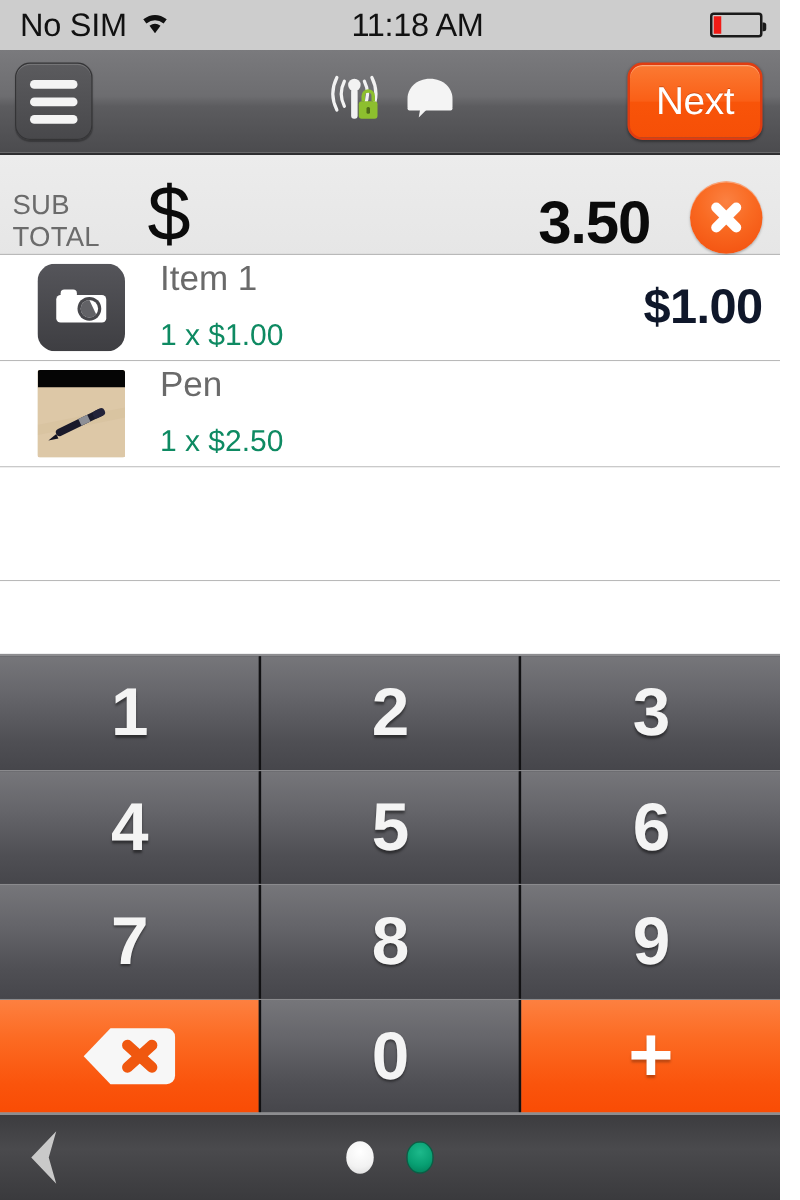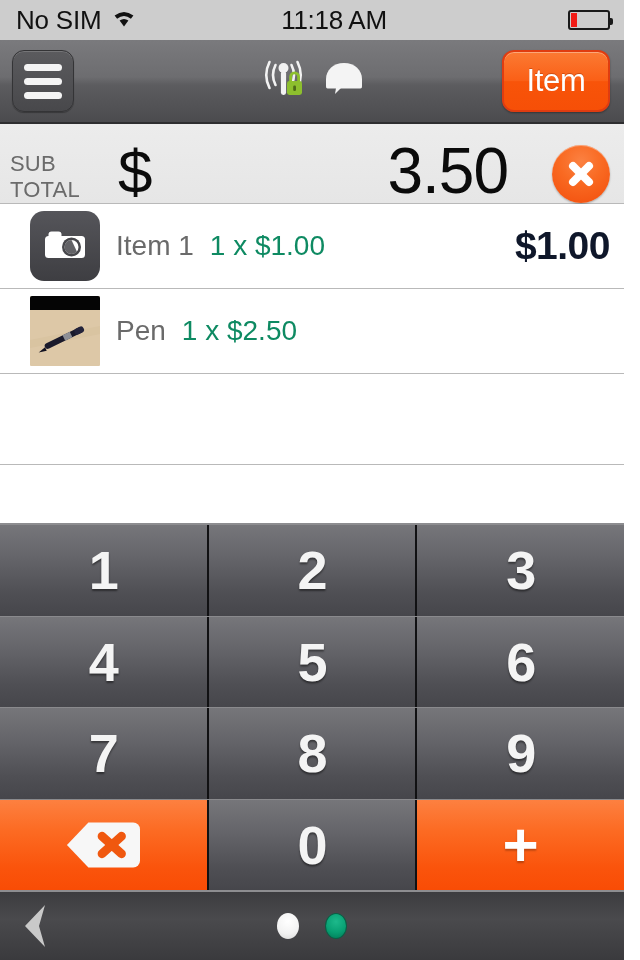--- a/index.html
+++ b/index.html
@@ -172,25 +172,26 @@
   }
   .subtotal-currency {
     font-size: 62px;
     color: #0b0b0b;
     line-height: 1;
     margin-left: 18px;
     font-weight: 400;
   }
   .subtotal-amount {
     position: absolute;
-    right: 116px;
-    font-size: 64px;
+    right: 104px;
+    font-size: 48px;
     color: #0b0b0b;
     line-height: 1;
     letter-spacing: -1px;
+    font-weight: bold;
   }
   .clear-button {
     position: absolute;
     right: 14px;
     width: 58px;
     height: 58px;
     border-radius: 50%;
     background: radial-gradient(circle at 50% 28%, #fb8142 0%, #f96a22 42%, #f24d0c 100%);
     box-shadow: 0 1px 2px rgba(0,0,0,0.28), inset 0 1px 0 rgba(255,255,255,0.35);
     display: flex;
@@ -233,32 +234,33 @@
     justify-content: center;
   }
   .thumb-photo {
     width: 70px;
     height: 70px;
     background: #d9c4a4;
     position: relative;
     overflow: hidden;
   }
   .item-texts {
-    margin-left: 16px;
-    display: flex;
+    margin-left: 28px;
+    display: flex;
+    flex-direction: column;
     justify-content: center;
     gap: 16px;
   }
   .item-name {
     font-size: 28px;
     color: #6a6a6a;
     line-height: 30px;
   }
   .item-qty {
-    font-size: 28px;
+    font-size: 24px;
     color: #0e8a62;
     line-height: 30px;
   }
   .item-total {
     position: absolute;
     right: 14px;
     font-size: 39px;
     color: #0f172a;
     font-weight: bold;
     letter-spacing: -0.5px;
@@ -405,21 +407,21 @@
       </span>
       <span>
         <svg width="44" height="38" viewBox="0 0 44 38">
           <path d="M22 3 C33 3 40 10.5 40 19 L40 26 L4 26 L4 19 C4 10.5 11 3 22 3 Z" fill="#f4f4f4"></path>
           <rect x="4" y="25" width="36" height="3.4" rx="1.6" fill="#f4f4f4"></rect>
           <path d="M14 28 L13 34 L19 28 Z" fill="#f4f4f4"></path>
         </svg>
       </span>
     </div>
     <div class="next-button">
-      <span class="next-label">Item</span>
+      <span class="next-label">Next</span>
     </div>
   </div>
 
   <div class="subtotal-bar">
     <div class="subtotal-label">
       <div>SUB</div>
       <div>TOTAL</div>
     </div>
     <div class="subtotal-currency">$</div>
     <div class="subtotal-amount">3.50</div>

